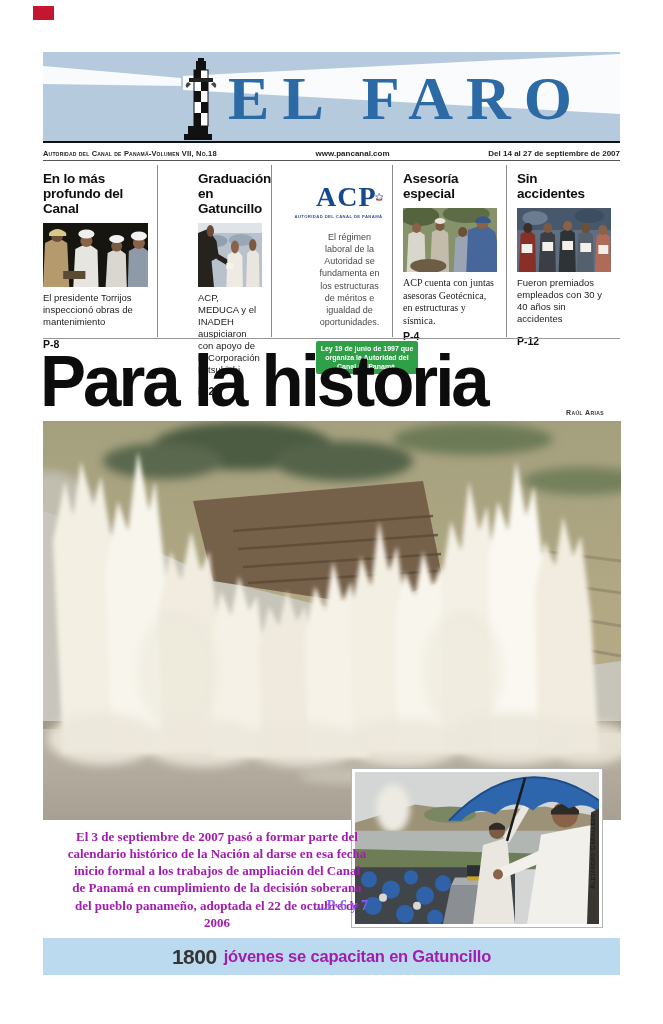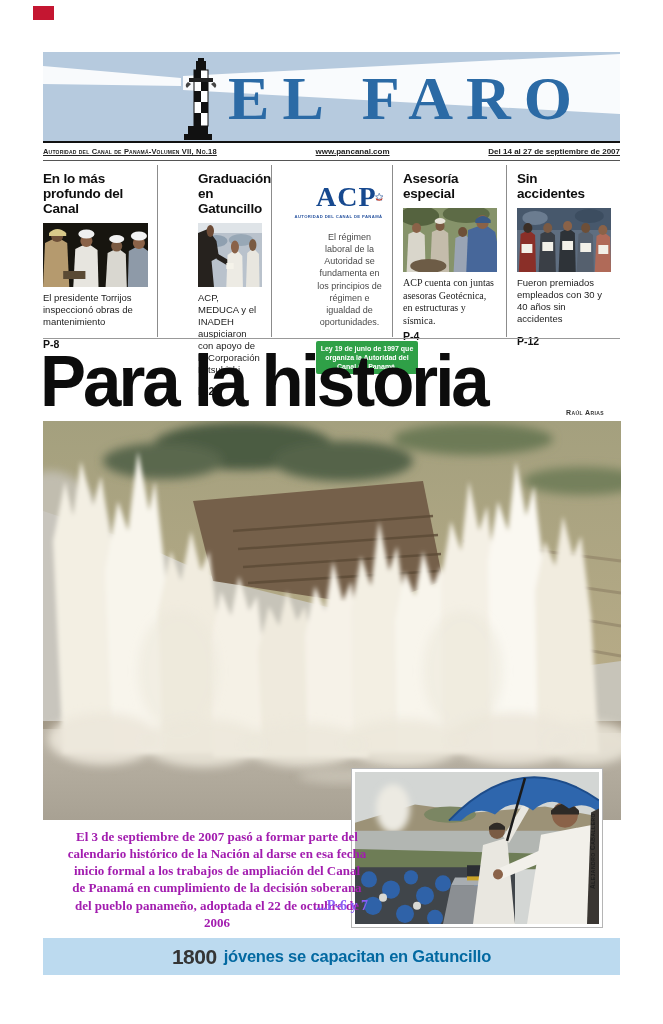--- a/index.html
+++ b/index.html
@@ -16,22 +16,22 @@
   .beam { position:absolute; left:0; top:0; width:577px; height:89px; }
   .mast-title { position:absolute; left:150px; top:4px; width:427px; height:82px;
                 font-family:"Liberation Serif", serif; font-size:62px; font-weight:bold;
                 color:#2b6aa5; letter-spacing:13px; text-align:center; line-height:84px;
                 white-space:nowrap; }
   .lighthouse { position:absolute; left:132px; top:6px; }
   .mast-rule { position:absolute; left:43px; top:141px; width:577px; height:2px; background:#111; }
 
   
   .infoline { position:absolute; left:43px; top:145px; width:577px; height:13px;
-              display:flex; justify-content:space-between; align-items:center;
-              font-size:8px; color:#222;text-decoration:underline; }
+              display:flex; justify-content:space-between; align-items:flex-end;
+              font-size:8px; color:#222; }
   .infoline .l { font-variant:small-caps; font-weight:bold; font-size:7.5px; letter-spacing:.2px; }
   .infoline .c { font-weight:bold; }
   .infoline .r { font-weight:bold; }
   .info-rule { position:absolute; left:43px; top:160px; width:577px; height:1px; background:#555; }
 
   
   .briefs { position:absolute; left:43px; top:165px; width:577px; height:172px; display:flex; }
   .bcol { padding:6px 9px 0 10px; border-left:1px solid #8c8c8c; }
   .bcol:first-child { border-left:none; padding-left:0; }
   .bcol1{width:114px;} .bcol2{width:114px;padding-left:40px;} .bcol3{width:121px;padding-left:44px;} .bcol4{width:114px;} .bcol5{width:114px;}
@@ -76,21 +76,21 @@
   .lead-caption { position:absolute; left:66px; top:828px; width:302px;
                   font-family:"Liberation Serif", serif; font-weight:bold;
                   font-size:13px; line-height:1.32; color:#a21caf; text-align:center; }
   .lead-ref { position:absolute; left:66px; top:898px; width:302px; text-align:right;
               font-family:Liberation Serif, serif; font-weight:bold; font-size:14px; color:#8b5cf6; }
 
   
   .footer-bar { position:absolute; left:43px; top:938px; width:577px; height:37px;
                 background:#bcdaef; display:flex; justify-content:center; align-items:center;text-align:center; }
   .footer-num { font-size:21px; font-weight:bold; color:#353535; letter-spacing:-.5px; }
-  .footer-txt { font-size:16.5px; font-weight:bold; color:#0369a1; margin-left:7px; letter-spacing:-.2px; }
+  .footer-txt { font-size:16.5px; font-weight:bold; color:#a21caf; margin-left:7px; letter-spacing:-.2px; }
 </style>
 </head>
 <body>
 
 <div id="page">
 
   <div class="badge"></div>
 
   <div class="masthead">
     <svg class="beam" viewBox="0 0 577 89" preserveAspectRatio="none">
@@ -173,21 +173,21 @@
 
     <div class="bcol bcol3 acp">
       <div class="acp-logo-row">
         <span class="acp-word">ACP</span>
         <svg width="36" height="36" viewBox="0 0 36 36" style="margin-left:-2px;">
           <path d="M18,2 L22.4,12.6 L34,13.4 L25,20.8 L28.4,32 L18,25.6 L7.6,32 L11,20.8 L2,13.4 L13.6,12.6 Z" fill="#ffffff" stroke="#1d4f94" stroke-width="2.4" stroke-linejoin="round"></path>
           <path d="M3,22 Q14,32 26,26 Q30,24 33,19 L30,30 Q18,39 5,30 Z" fill="#c23b2a"></path>
         </svg>
       </div>
       <div class="acp-sub">AUTORIDAD DEL CANAL DE PANAMÁ</div>
-      <div class="acp-mission">El régimen laboral de la Autoridad se fundamenta en los principios de régimen e igualdad de oportunidades.</div>
+      <div class="acp-mission">El régimen laboral de la Autoridad se fundamenta en los estructuras de méritos e igualdad de oportunidades.</div>
       <div class="acp-law">Ley 19 de junio de 1997 que organiza la Autoridad del Canal de Panamá.</div>
     </div>
 
     <div class="bcol bcol4">
       <div class="bhead">Asesoría especial</div>
       <div class="bphoto">
         <svg viewBox="0 0 104 64" preserveAspectRatio="none">
           <rect width="104" height="64" fill="#86936a"></rect>
           <ellipse cx="18" cy="8" rx="22" ry="10" fill="#55633f"></ellipse>
           <ellipse cx="70" cy="6" rx="26" ry="9" fill="#5d6b46"></ellipse>

